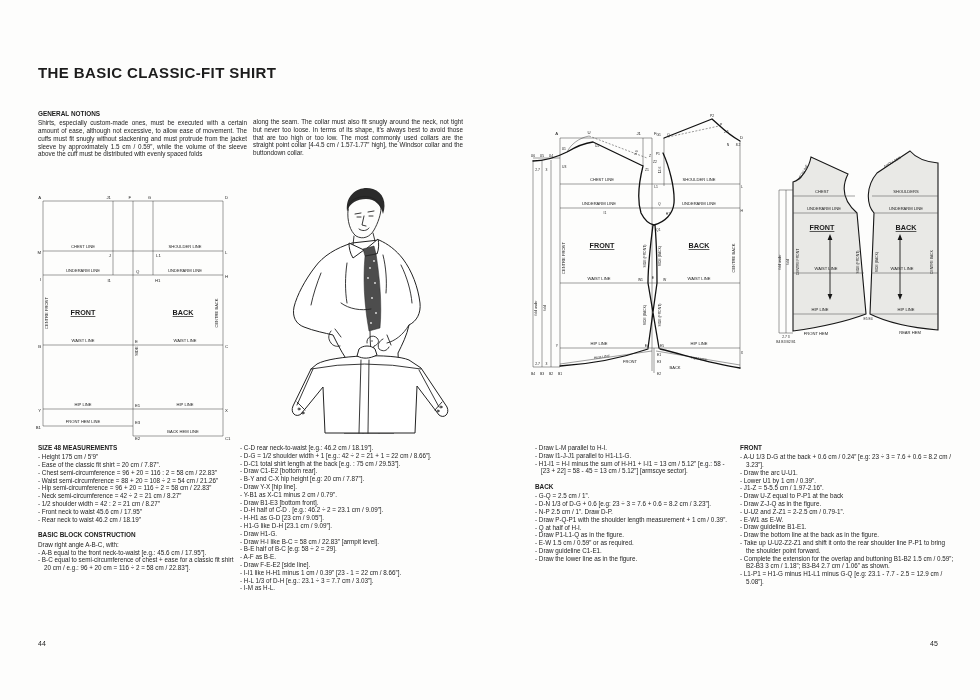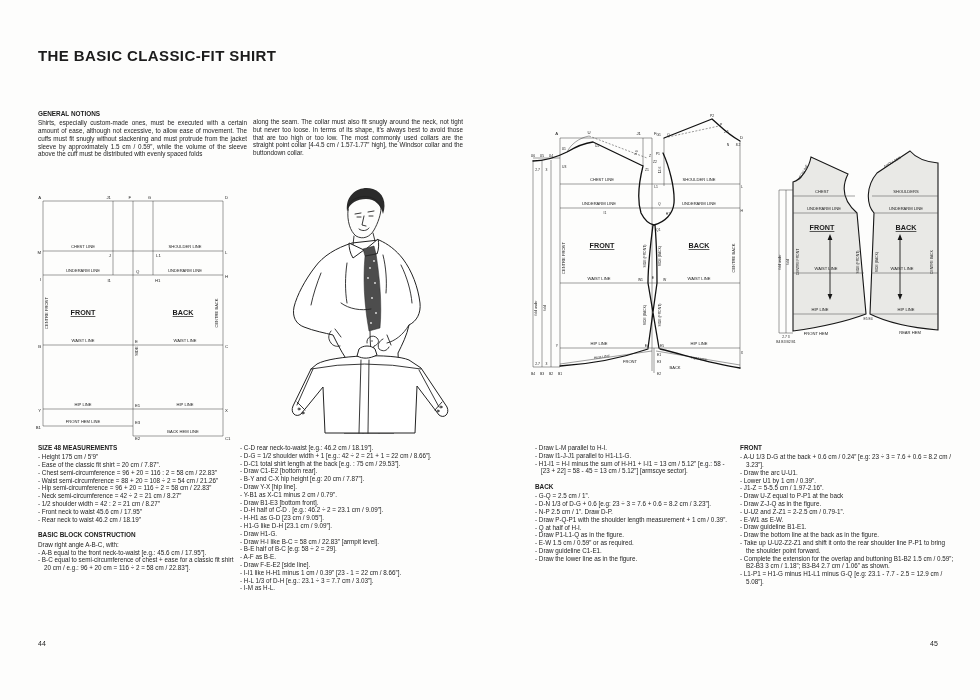--- a/index.html
+++ b/index.html
@@ -2,21 +2,21 @@
 <html><head>
 <meta charset="utf-8">
 <style>
   html,body { margin:0; padding:0; background:#ffffff; }
   .page {
     position:relative; width:980px; height:700px; overflow:hidden;
     background:#fdfdfc; color:#1c1c1c;
     font-family:"Liberation Sans", sans-serif;
   }
   .title {
-    position:absolute; font-size:15px; font-weight:bold; letter-spacing:.4px;
+    position:absolute; font-size:15px; font-weight:bold; letter-spacing:.4px;margin-top:17px;
   }
   .pagenum { position:absolute; font-size:7px; }
   .col { position:absolute; font-size:6.3px; line-height:7.8px; }
   .just { text-align:justify; }
   .h  { font-weight:bold; font-size:6.4px; margin-bottom:1.5px; }
   .sect { margin-top:8px; }
   .li { padding-left:6px; text-indent:-6px; }
   .li::before { content:"- "; }
   svg { position:absolute; overflow:visible; }
   svg text { font-family:"Liberation Sans", sans-serif; fill:#1c1c1c; }

